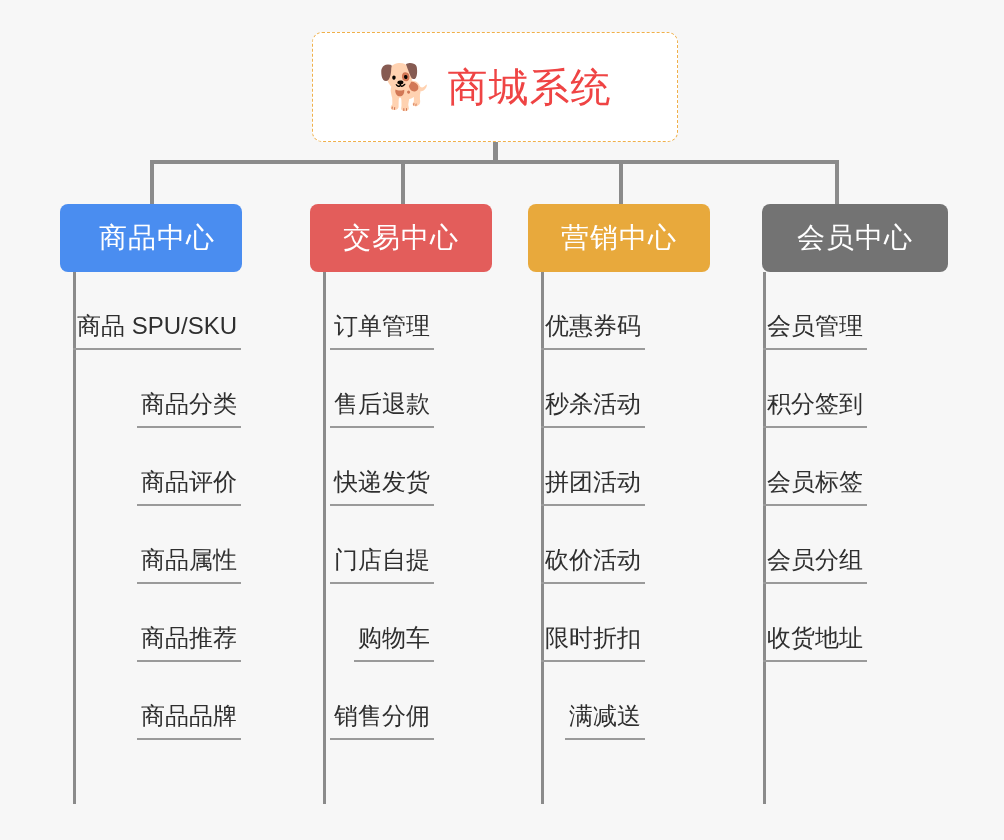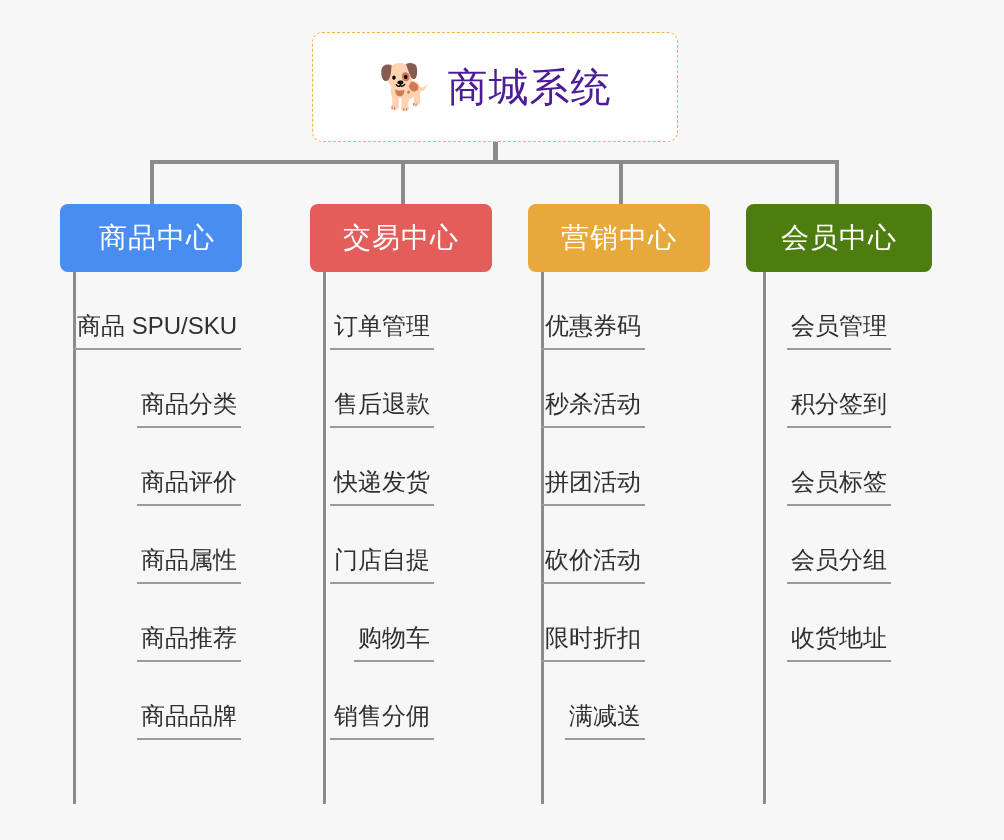--- a/index.html
+++ b/index.html
@@ -34,21 +34,21 @@
     justify-content: center;
     gap: 14px;
   }
   #root-emoji {
     font-size: 44px;
     line-height: 1;
     font-family: "DejaVu Sans", sans-serif;
   }
   #root-title {
     font-size: 40px;
-    color: #4c1d95;
+    color: #ef4444;
     letter-spacing: 1px;
     white-space: nowrap;
   }
 
   
   .conn {
     position: absolute;
     background: #8b8b8b;
   }
   .conn-v { width: 4px; }
@@ -195,25 +195,25 @@
       <div class="item">
         <span class="item-label">限时折扣</span>
       </div>
       <div class="item">
         <span class="item-label">满减送</span>
       </div>
     </div>
   </div>
 
   <div class="column" style="left:746px; width:230px;">
-    <div class="cat-box" style="width:186px; background:#4d7c0f;">
+    <div class="cat-box" style="width:186px; background:#737373;margin-left:16px;">
       <span>会员中心</span>
     </div>
     <div class="trunk" style="left:17px; top:68px; height:532px;"></div>
-    <div class="items" style="left:17px; top:68px;margin-left:24px;">
+    <div class="items" style="left:17px; top:68px;">
       <div class="item">
         <span class="item-label">会员管理</span>
       </div>
       <div class="item">
         <span class="item-label">积分签到</span>
       </div>
       <div class="item">
         <span class="item-label">会员标签</span>
       </div>
       <div class="item">

